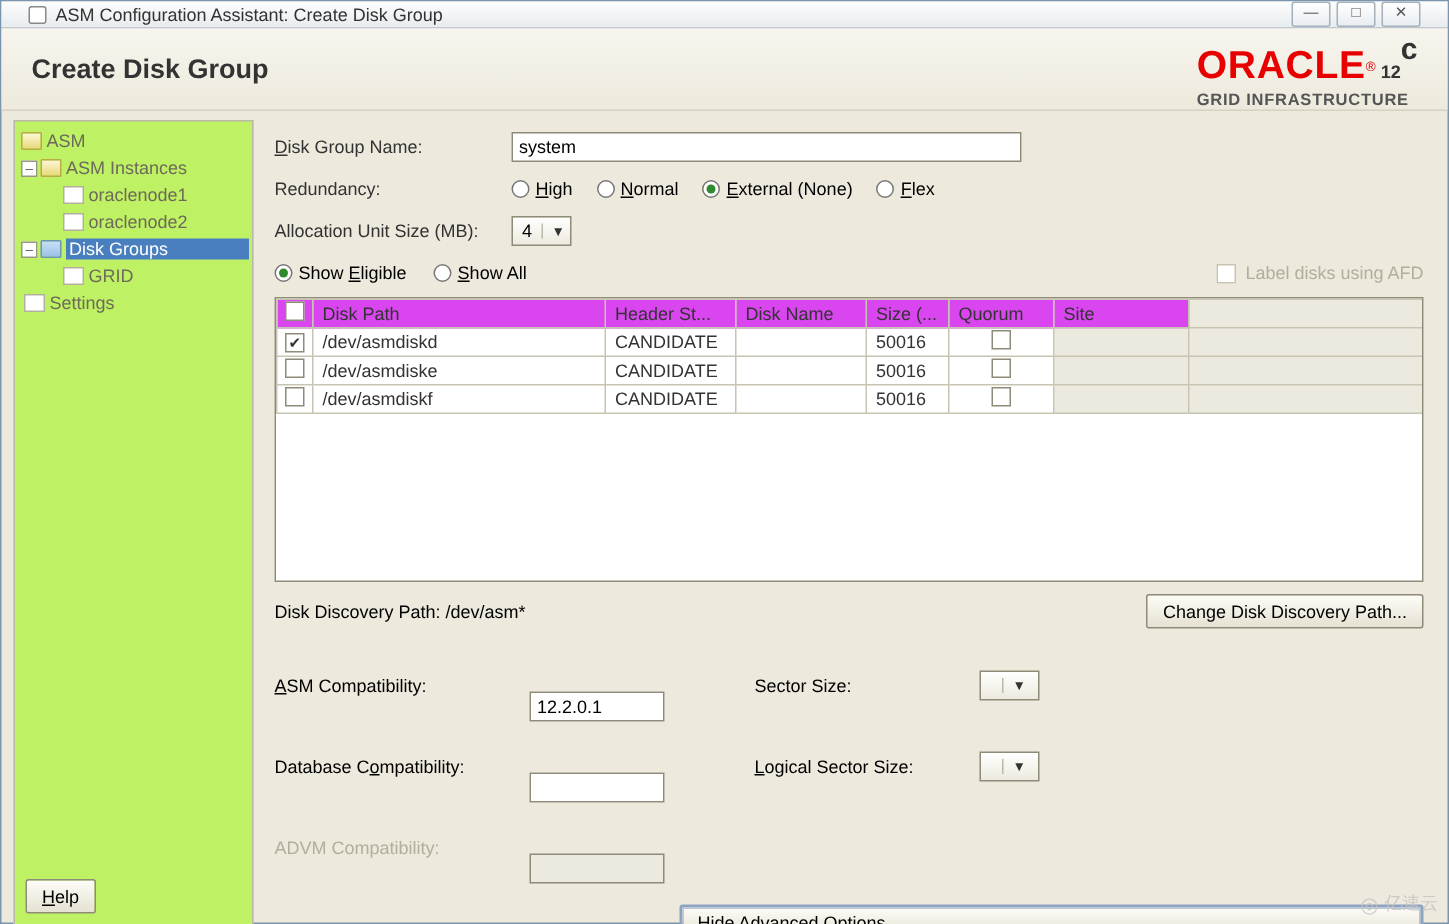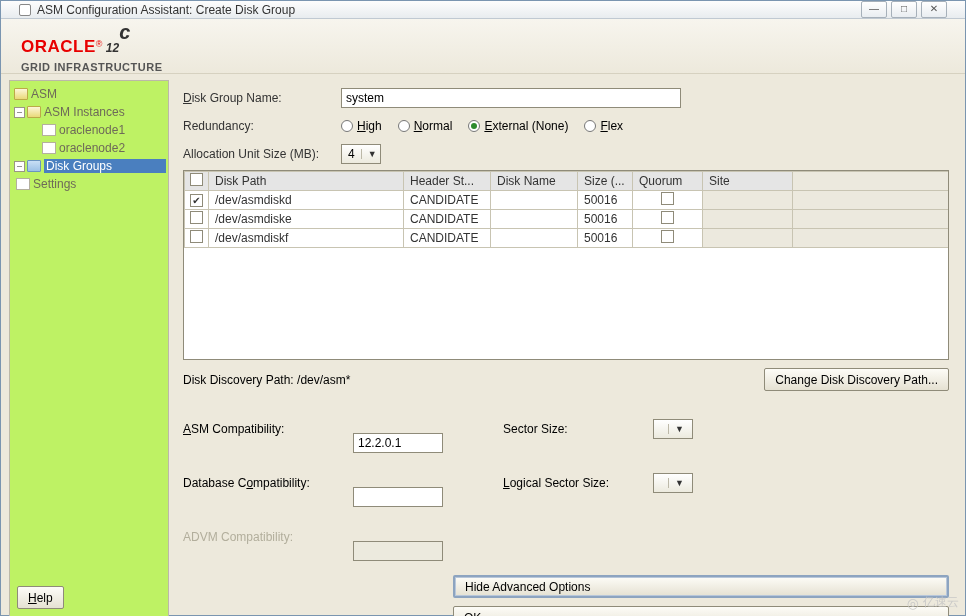--- a/index.html
+++ b/index.html
@@ -7,23 +7,23 @@
   .window { width:966px; height:616px; border:1px solid #7a95b0; background:#ede9dc; position:relative; display:flex; flex-direction:column;}
   .titlebar { height:28px; background:linear-gradient(#fdfdfd,#e8ecef); border-bottom:1px solid #c0c9d2; display:flex; align-items:center; padding:0 18px;}
   .titlebar .icon { width:12px; height:12px; border:1px solid #888; border-radius:2px; margin-right:6px; background:#fff;}
   .titlebar .title { flex:1; color:#333;}
   .win-btns { display:flex; gap:4px;}
   .win-btn { width:26px; height:17px; border:1px solid #a6b0ba; border-radius:2px; background:linear-gradient(#fff,#e9edf1); font-size:10px; text-align:center; line-height:14px; color:#555; cursor:pointer;}
   .header { height:62px; background:linear-gradient(#f7f5ee,#ede9dc); border-bottom:1px solid #d6d1c0; display:flex; align-items:center; padding:0 20px;}
   .page-title { font-size:18px; font-weight:bold; color:#333; flex:1;}
   .oracle { display:flex; align-items:center; gap:10px;}
   .oracle-logo { font-family: Arial; }
-  .oracle-brand { color:#e80000; font-size:17px; font-weight:bold; letter-spacing:0.5px;}
+  .oracle-brand { color:#e80000; font-size:26px; font-weight:bold; letter-spacing:0.5px;}
   .oracle-sub { color:#555; font-size:11px; font-weight:bold; letter-spacing:0.5px;}
-  .oracle-ver { font-size:36px; font-weight:bold; color:#333; font-style:italic;}
+  .oracle-ver { font-size:36px; font-weight:bold; color:#333; }
   .body { flex:1; display:flex; }
   
   .tree { width:160px; border:1px solid #bcb8a8; margin:6px 0 6px 8px; background:#bef264; padding:4px 2px; overflow:hidden;}
   .tree-row { display:flex; align-items:center; height:18px; padding-left:2px; white-space:nowrap; color:#6e6a59; cursor:pointer;}
   .expander { width:11px; height:11px; border:1px solid #9a9684; font-size:9px; line-height:9px; text-align:center; margin-right:2px; background:#fff; color:#555;}
   .spacer { display:inline-block;}
   .ticon { display:inline-block; width:14px; height:12px; margin-right:3px;}
   .folder-o { background:linear-gradient(#fdf6d8,#e9d979); border:1px solid #bca948; border-radius:1px;}
   .folder-c { background:linear-gradient(#c8dff5,#9cc1e6); border:1px solid #6a94bf; border-radius:1px;}
   .page-i { background:#fff; border:1px solid #b4b09e;}
@@ -44,21 +44,21 @@
   .combo .carr { width:16px; text-align:center; border-left:1px solid #bcb8a8; font-size:9px; color:#333;}
   .combo.sm { width:40px;}
   .combo.md { width:40px;}
   .chk { width:13px; height:13px; border:1px solid #8f8b79; background:#fff; display:inline-flex; align-items:center; justify-content:center; font-size:10px; color:#333;}
   .showrow { display:flex; align-items:center; gap:18px; height:28px;}
   .afd { margin-left:auto; display:flex; align-items:center; gap:6px; color:#b2ae9c;}
   .afd .chk { border-color:#c8c4b2;}
   .grid { border:1px solid #8f8b79; height:190px; background:#fff; margin-top:2px;}
   table { border-collapse:collapse; width:100%;}
   th,td { border:1px solid #c8c4b2; padding:2px 6px; text-align:left; height:17px; font-weight:normal; color:#333;}
-  th { background:#e5e5e5;}
+  th { background:#d946ef;}
   th.cchk,td.cchk { width:24px; text-align:center; padding:0;}
   .disc-row { display:flex; align-items:center; margin-top:8px;}
   .btn { height:23px; border:1px solid #8f8b79; background:linear-gradient(#fdfcf7,#e5e1d2); padding:0 10px; border-radius:2px; cursor:pointer; display:inline-flex; align-items:center;}
   .btn.hl { border:2px solid #8da4c0; box-shadow:0 0 0 1px #b8c7da inset;}
   .adv { display:grid; grid-template-columns:170px 110px 40px 150px 50px; row-gap:6px; margin-top:14px; align-items:center;}
   .adv .dim { color:#b2ae9c;}
   .footer-btns { display:flex; gap:8px; justify-content:flex-start; margin-top:14px; padding-left:270px;flex-direction:column;}
   .bottom { position:absolute; bottom:6px; left:16px;}
   .watermark { position:absolute; right:6px; bottom:4px; color:#c5c5c5; font-size:14px; display:flex; align-items:center; gap:4px; opacity:.85;}
   .combo.empty span{min-width:14px;}
@@ -71,20 +71,21 @@
     <div class="icon"></div>
     <div class="title">ASM Configuration Assistant: Create Disk Group</div>
     <div class="win-btns">
       <div class="win-btn">—</div>
       <div class="win-btn">□</div>
       <div class="win-btn">✕</div>
     </div>
   </div>
 
   <div class="header">
+    <div class="page-title">Create Disk Group</div>
     <div class="oracle">
       <div class="oracle-logo">
         <div><span class="oracle-brand">ORACLE</span><sup style="color:#e80000;font-size:9px;">®</sup>
           <span class="oracle-ver"><span>12</span><sup style="font-size:20px;">c</sup></span></div>
         <div class="oracle-sub">GRID INFRASTRUCTURE</div>
       </div>
     </div>
   </div>
 
   <div class="body">
@@ -108,20 +109,25 @@
           <span class="spacer" style="width:28px"></span>
           <span class="ticon page-i"></span>
           <span>oraclenode2</span>
         </div>
       <div class="tree-row">
           <span class="expander">–</span>
           <span class="ticon folder-c"></span>
           <span class="sel" style="flex:1;background:#4a7fbf;color:#fff;padding:0 2px;">Disk Groups</span>
         </div>
       <div class="tree-row">
+          <span class="spacer" style="width:28px"></span>
+          <span class="ticon page-i"></span>
+          <span>GRID</span>
+        </div>
+      <div class="tree-row">
           <span class="spacer" style="width:2px"></span>
           <span class="ticon page-i"></span>
           <span>Settings</span>
         </div>
     </div>
 
     <div class="main">
       <div class="form-row">
         <div class="lbl"><span class="u">D</span><span>isk Group Name:</span></div>
         <input class="txt long" value="system" style="">
@@ -150,20 +156,36 @@
         </div>
       </div>
       <div class="form-row">
         <div class="lbl">Allocation Unit Size (MB):</div>
         <div class="combo sm">
             <span>4</span>
             <span class="carr">▼</span>
           </div>
       </div>
 
+      <div class="showrow">
+        <div class="radio">
+            <span class="rdot">
+              <span class="on"></span>
+            </span>
+            <span>Show <span class="u">E</span>ligible</span>
+          </div>
+        <div class="radio">
+            <span class="rdot"></span>
+            <span><span class="u">S</span>how All</span>
+          </div>
+        <div class="afd">
+            <span class="chk"></span>
+            <span>Label disks using AFD</span>
+          </div>
+      </div>
 
       <div class="grid">
         <table>
           <thead>
               <tr>
             <th class="cchk"><span class="chk"></span></th>
             <th style="width:195px">Disk Path</th>
             <th style="width:87px">Header St...</th>
             <th style="width:87px">Disk Name</th>
             <th style="width:55px">Size (...</th>

